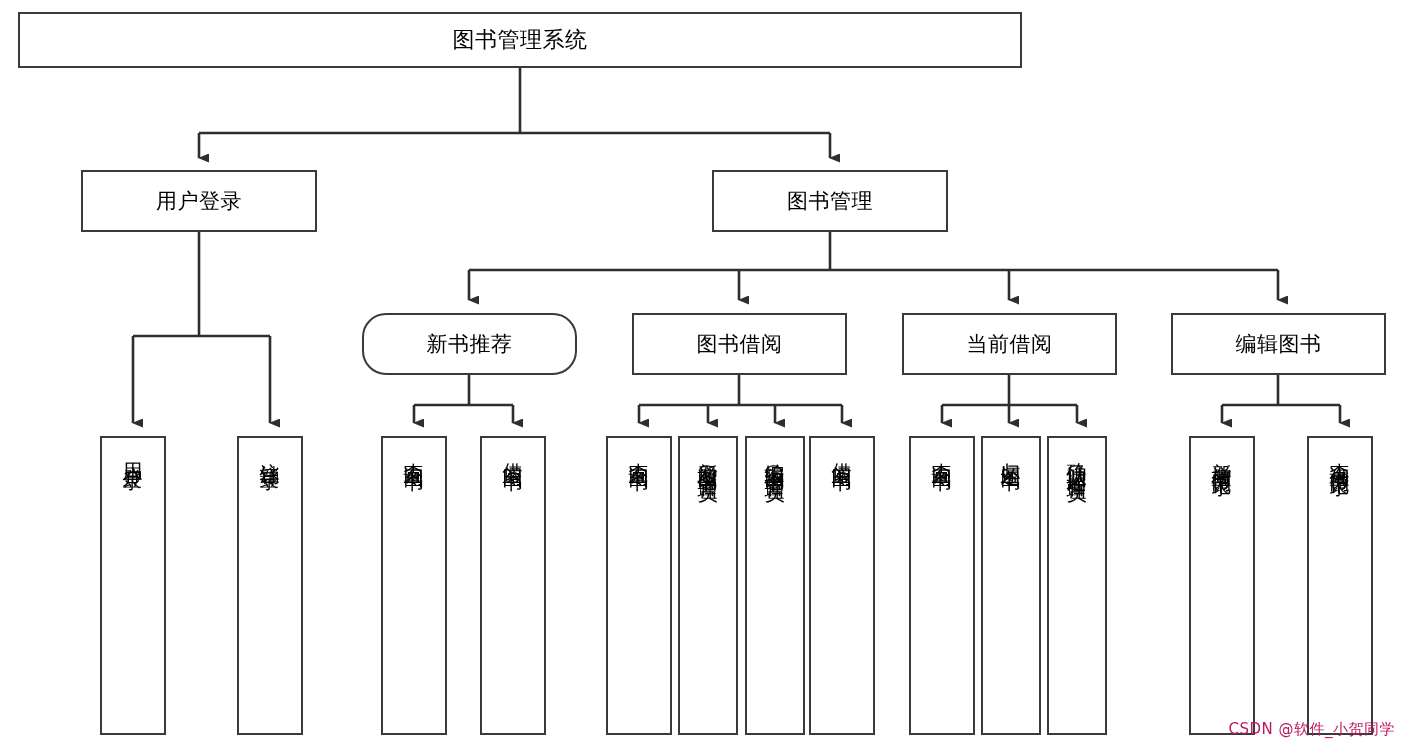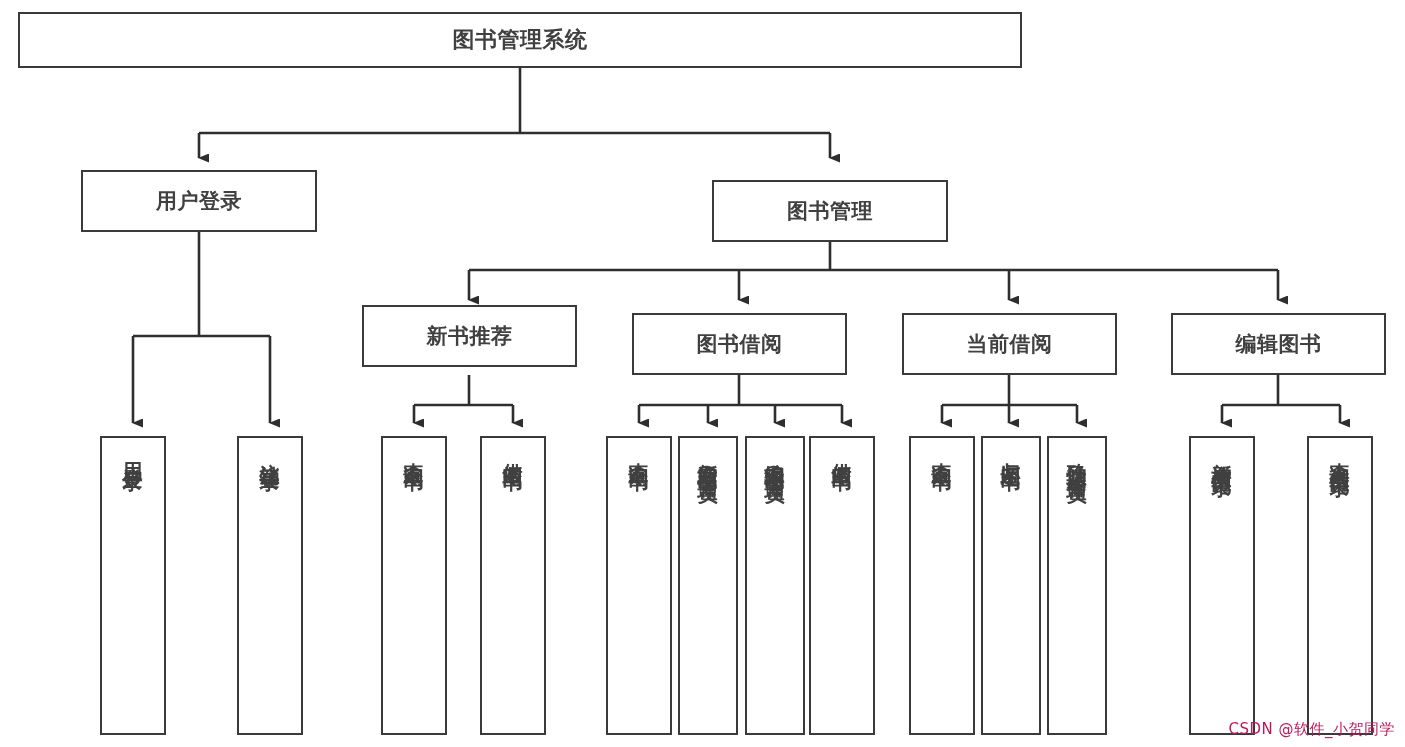--- a/index.html
+++ b/index.html
@@ -33,25 +33,24 @@
     border: 2.5px solid #3a3a3a;
     background: #ffffff;
     display: flex;
     align-items: center;
     justify-content: center;
     z-index: 2;
   }
   .node .label {
     font-size: 21px;
     line-height: 1.18;
-    color: #404040;
+    color: #000000;
     letter-spacing: 0.5px;
     text-align: center;
     white-space: nowrap;
-    font-weight: bold;
   }
   
   .node.horiz .label {
     writing-mode: horizontal-tb;
   }
   
   .node.vert {
     align-items: flex-start;
     justify-content: center;
     padding-top: 9px;
@@ -132,25 +131,25 @@
     </g>
   </svg>
 
   <div class="node horiz root" style="left:18px; top:12px; width:1004px; height:56px;">
     <span class="label">图书管理系统</span>
   </div>
 
   <div class="node horiz" style="left:81px; top:170px; width:236px; height:62px;">
     <span class="label">用户登录</span>
   </div>
-  <div class="node horiz" style="left:712px; top:180px; width:236px; height:62px;">
+  <div class="node horiz" style="left:712px; top:170px; width:236px; height:62px;">
     <span class="label">图书管理</span>
   </div>
 
-  <div class="node horiz" style="left:362px; top:305px; width:215px; height:62px;">
+  <div class="node horiz" style="left:362px; top:313px; width:215px; height:62px;border-radius:24px;">
     <span class="label">新书推荐</span>
   </div>
   <div class="node horiz" style="left:632px; top:313px; width:215px; height:62px;">
     <span class="label">图书借阅</span>
   </div>
   <div class="node horiz" style="left:902px; top:313px; width:215px; height:62px;">
     <span class="label">当前借阅</span>
   </div>
   <div class="node horiz" style="left:1171px; top:313px; width:215px; height:62px;">
     <span class="label">编辑图书</span>

